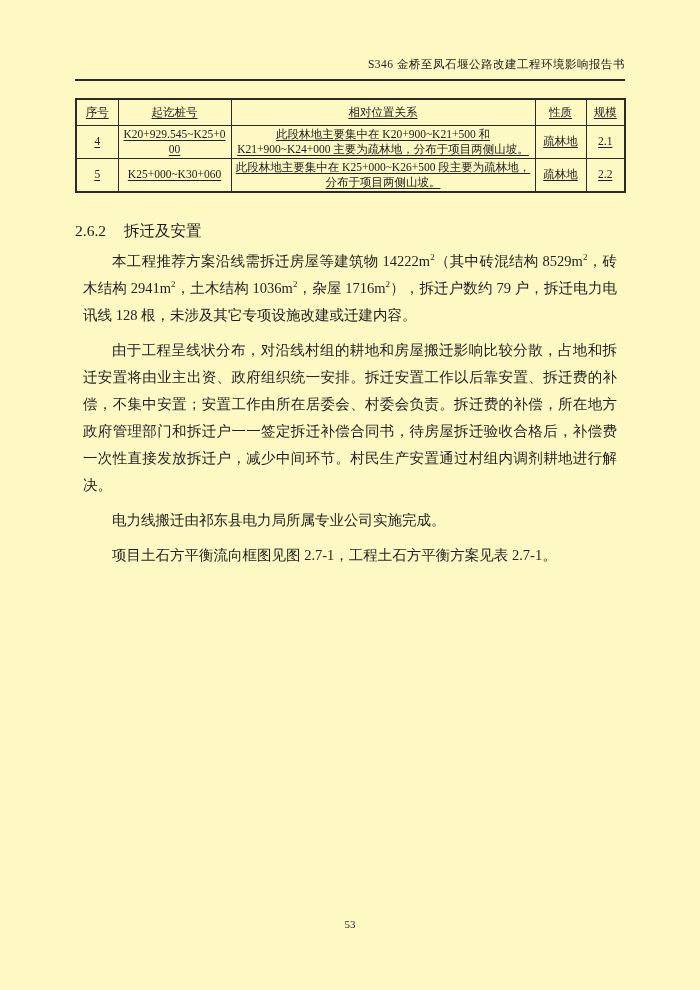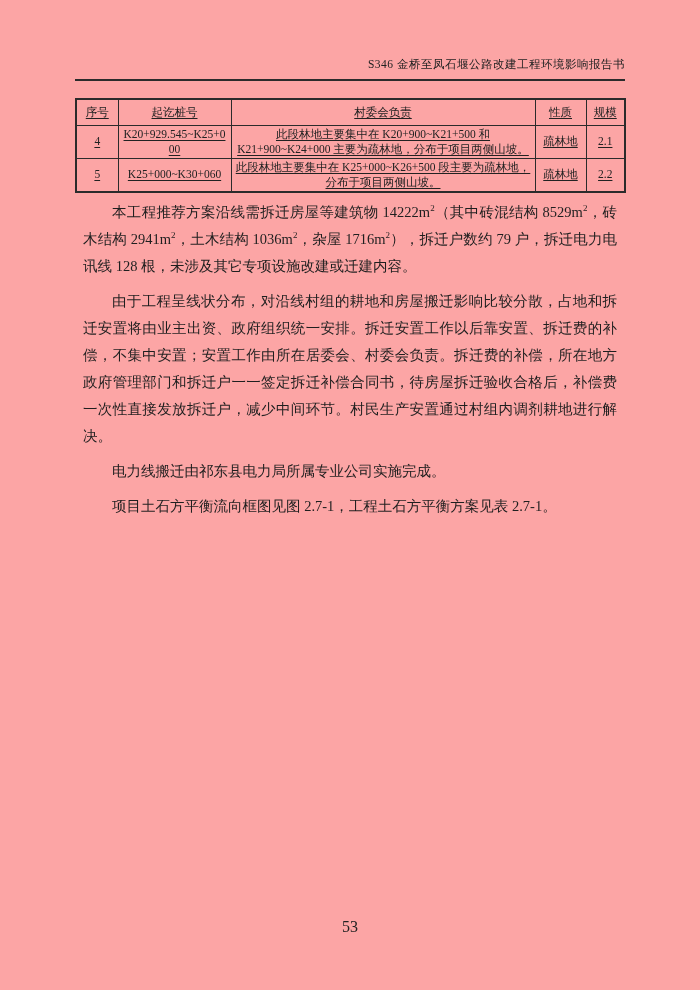--- a/index.html
+++ b/index.html
@@ -1,21 +1,21 @@
 <!DOCTYPE html>
 <html><head>
 <meta charset="utf-8">
 <style>
   html, body { margin: 0; padding: 0; background: #ffffff; }
   .page {
     position: relative;
     width: 700px;
     height: 990px;
     margin: 0 auto;
-    background: #fca5a5;
+    background: #fef9c3;
     font-family: "Liberation Serif", "DejaVu Serif", serif;
     color: #1f1f1f;
     box-sizing: border-box;
     padding: 57px 75px 0 75px;
     overflow: hidden;
   }
   .doc-header {
     text-align: right;
     font-size: 11.5px;
     letter-spacing: 0.5px;
@@ -71,21 +71,21 @@
     color: #1f1f1f;
   }
   p.body-para.first { margin-top: 6px; }
   p.body-para sup { font-size: 9px; line-height: 0; }
   .page-number {
     position: absolute;
     left: 0;
     right: 0;
     top: 918px;
     text-align: center;
-    font-size: 16px;
+    font-size: 11px;
     color: #222;
   }
 </style>
 </head>
 <body>
 
 <div class="page">
 
   <div class="doc-header">
     <span>S346 金桥至凤石堰公路改建工程环境影响报告书</span>
@@ -96,41 +96,44 @@
       <col style="width:42px">
       <col style="width:113px">
       <col style="width:304px">
       <col style="width:51px">
       <col style="width:39px">
     </colgroup>
     <tbody>
       <tr class="t-head">
         <th><span class="u">序号</span></th>
         <th><span class="u">起讫桩号</span></th>
-        <th><span class="u">村委会负责</span></th>
+        <th><span class="u">相对位置关系</span></th>
         <th><span class="u">性质</span></th>
         <th><span class="u">规模</span></th>
       </tr>
       <tr class="t-row">
         <td><span class="u">4</span></td>
         <td class="col-chainage"><span class="u">K20+929.545~K25+000</span></td>
         <td><span class="u">此段林地主要集中在 K20+900~K21+500 和 K21+900~K24+000 主要为疏林地，分布于项目两侧山坡。</span></td>
         <td><span class="u">疏林地</span></td>
         <td><span class="u">2.1</span></td>
       </tr>
       <tr class="t-row">
         <td><span class="u">5</span></td>
         <td class="col-chainage"><span class="u">K25+000~K30+060</span></td>
         <td><span class="u">此段林地主要集中在 K25+000~K26+500 段主要为疏林地，分布于项目两侧山坡。</span></td>
         <td><span class="u">疏林地</span></td>
         <td><span class="u">2.2</span></td>
       </tr>
     </tbody>
   </table>
 
+  <div class="sec-head-1">
+    <span class="sec-no">2.6.2</span><span>拆迁及安置</span>
+  </div>
 
   <p class="body-para first">本工程推荐方案沿线需拆迁房屋等建筑物 14222m<sup>2</sup>（其中砖混结构 8529m<sup>2</sup>，砖木结构 2941m<sup>2</sup>，土木结构 1036m<sup>2</sup>，杂屋 1716m<sup>2</sup>），拆迁户数约 79 户，拆迁电力电讯线 128 根，未涉及其它专项设施改建或迁建内容。</p>
 
   <p class="body-para">由于工程呈线状分布，对沿线村组的耕地和房屋搬迁影响比较分散，占地和拆迁安置将由业主出资、政府组织统一安排。拆迁安置工作以后靠安置、拆迁费的补偿，不集中安置；安置工作由所在居委会、村委会负责。拆迁费的补偿，所在地方政府管理部门和拆迁户一一签定拆迁补偿合同书，待房屋拆迁验收合格后，补偿费一次性直接发放拆迁户，减少中间环节。村民生产安置通过村组内调剂耕地进行解决。</p>
 
   <p class="body-para">电力线搬迁由祁东县电力局所属专业公司实施完成。</p>
 
 
 
   <p class="body-para">项目土石方平衡流向框图见图 2.7-1，工程土石方平衡方案见表 2.7-1。</p>

